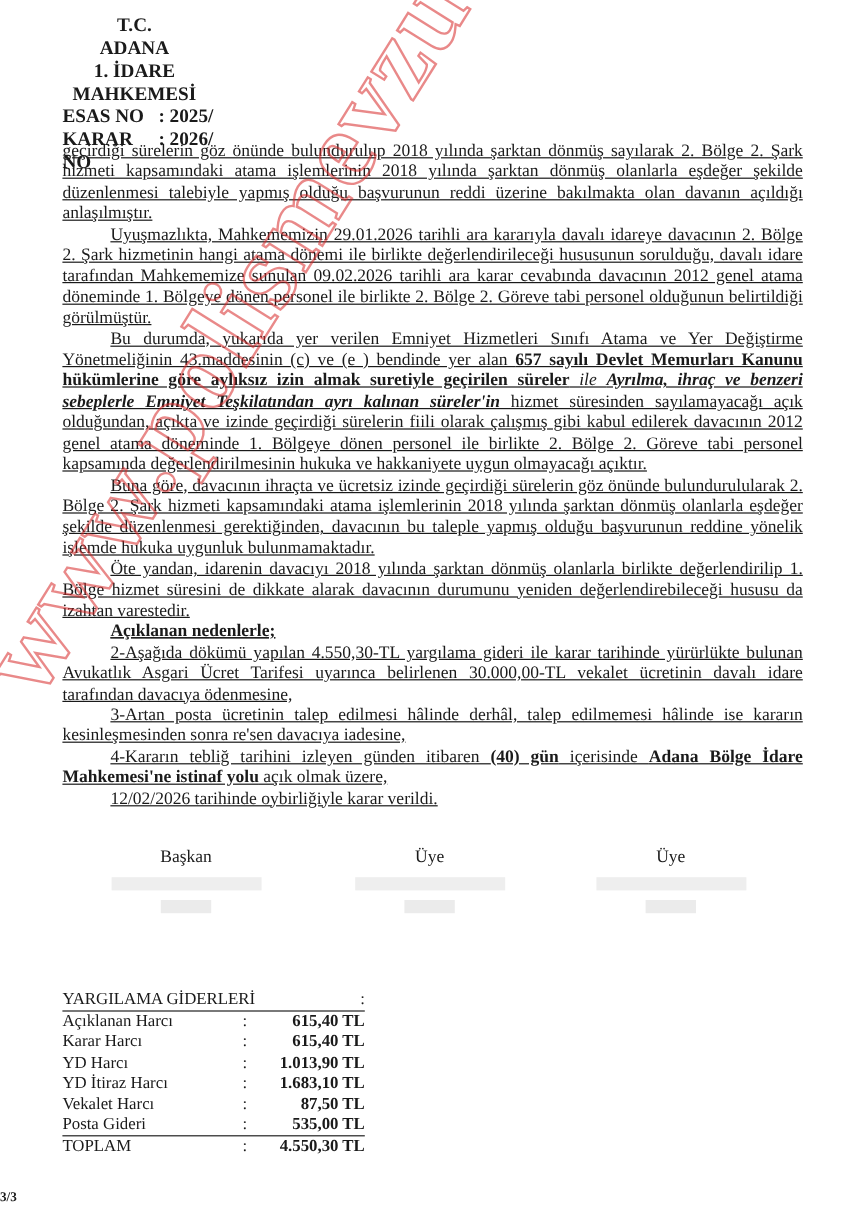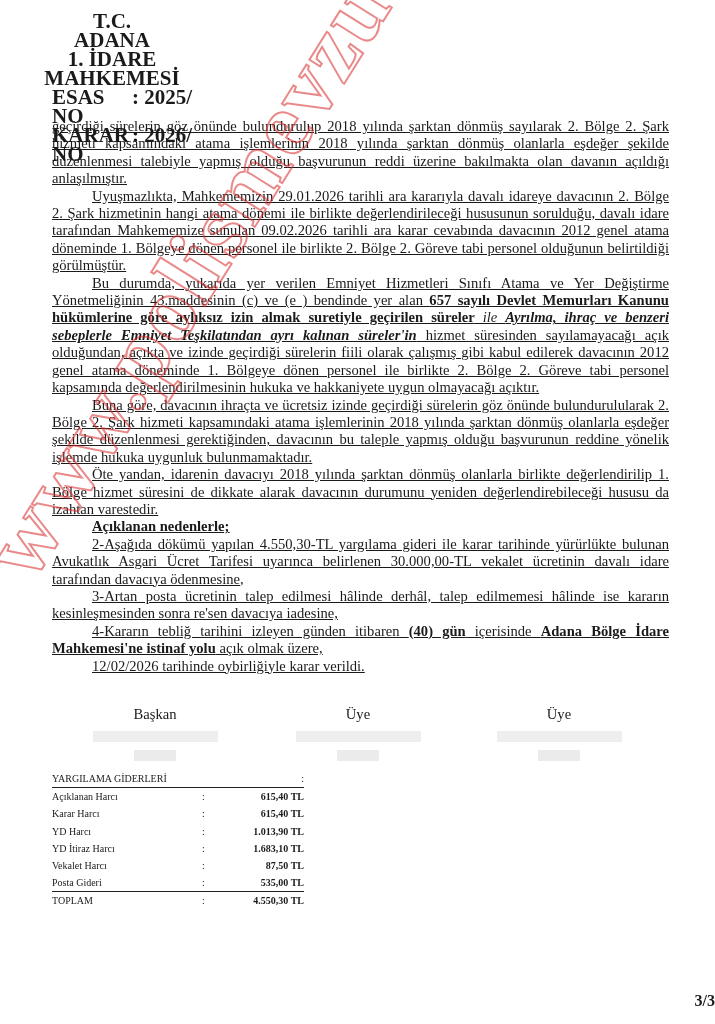--- a/index.html
+++ b/index.html
@@ -1,42 +1,42 @@
 <!DOCTYPE html>
 <html><head>
 <meta charset="utf-8">
 <style>
   html, body { margin:0; padding:0; background:#ffffff; }
   body { width:715px; height:1024px; position:relative; overflow:hidden;
          font-family:"Liberation Serif", "DejaVu Serif", serif; color:#1a1a1a; }
   .page { position:absolute; left:0; top:0; width:715px; height:1024px; }
-  .header { position:absolute; left:52px; top:12px; font-weight:bold; font-size:21px; line-height:19px; }
+  .header { position:absolute; left:52px; top:12px; font-weight:bold; font-size:16px; line-height:19px; }
   .header .c1 { margin-left:0; width:120px; text-align:center; }
-  .header .row { display:flex;justify-content:flex-end; }
+  .header .row { display:flex; }
   .header .row .k { width:80px; }
   .body { position:absolute; left:52px; top:118px; width:617px; font-size:14.6px; line-height:17.4px; }
   .body p { margin:0; text-align:justify;text-decoration:underline; }
   .body .ind { text-indent:40px; }
   .b { font-weight:bold; }
   .bi { font-weight:bold; font-style:italic; }
   .i { font-style:italic;margin-top:29px; }
   .u { text-decoration:underline; }
   .sigs { position:absolute; top:706px; left:0; width:715px; font-size:14.6px; }
   .sig { position:absolute; text-align:center; width:150px; }
   .sig .label { display:block; }
   .sig .bar1 { display:block; margin:8px auto 0 auto; width:125px; height:11px; background:#eeeeee; }
   .sig .bar2 { display:block; margin:8px auto 0 auto; width:42px; height:11px; background:#ebebeb; }
-  .costs { position:absolute; left:52px; top:770px; font-size:10px; line-height:17.2px; width:252px; }
+  .costs { position:absolute; left:52px; top:825px; font-size:14px; line-height:17.2px; width:252px; }
   .costs .title-row { display:flex; justify-content:space-between; border-bottom:1.5px solid #222; }
   .costs .row { display:flex; }
   .costs .row .n { width:150px; }
   .costs .row .c { width:20px; text-align:left; }
   .costs .row .v { flex:1; text-align:right;font-weight:bold; }
   .costs .total { border-top:1.5px solid #222; }
-  .pageno { position:absolute; left:0; width:715px; top:992px; text-align:right; font-weight:bold; font-size:16px; }
+  .pageno { position:absolute; left:0; width:715px; top:992px; text-align:left; font-weight:bold; font-size:11px; }
   .watermark { position:absolute; left:-40px; top:540px; font-family:"Liberation Serif", serif; font-size:92px;
                font-weight:bold; color:rgba(255,255,255,0); -webkit-text-stroke:2px rgba(215,40,40,0.55);
                transform:rotate(-58deg); transform-origin:left top; white-space:nowrap; letter-spacing:2px; pointer-events:none; }
 </style>
 </head>
 <body>
 
 <div class="page">
 
   <div class="header">

